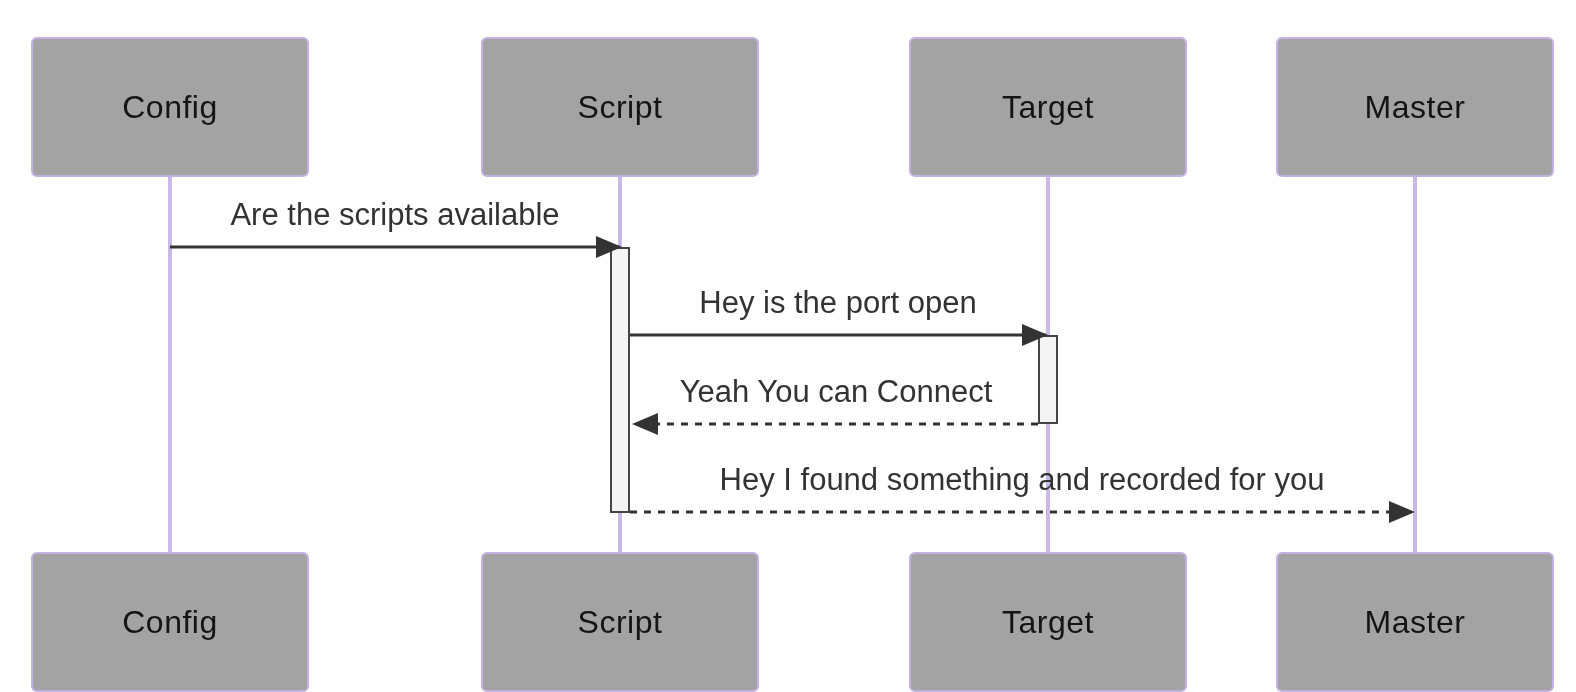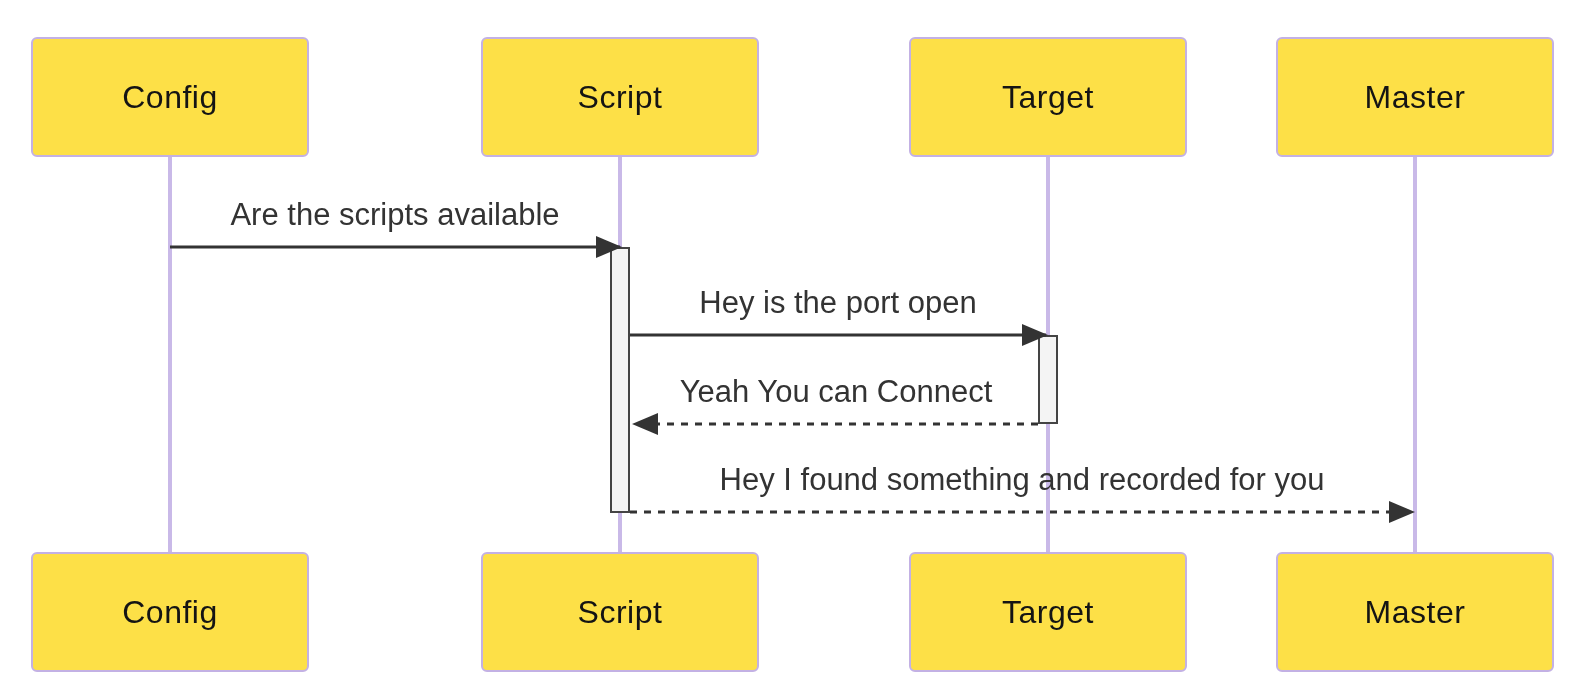--- a/index.html
+++ b/index.html
@@ -11,22 +11,22 @@
     position: relative;
     width: 1576px;
     height: 692px;
     background: #ffffff;
     font-family: "Liberation Sans", sans-serif;
     overflow: hidden;
   }
   .actor {
     position: absolute;
     width: 278px;
-    height: 120px;
-    background: #fde047;
+    height: 140px;
+    background: #a3a3a3;
     border: 2px solid #c3b1e4;
     border-radius: 6px;
     box-sizing: border-box;
     display: flex;
     align-items: center;
     justify-content: center;
   }
   .actor span {
     font-size: 32px;
     color: #141414;

